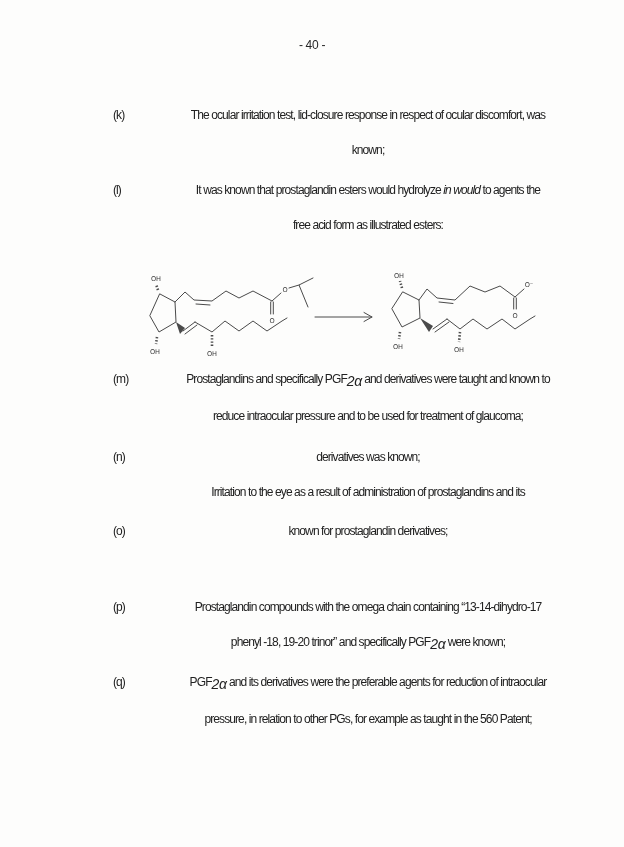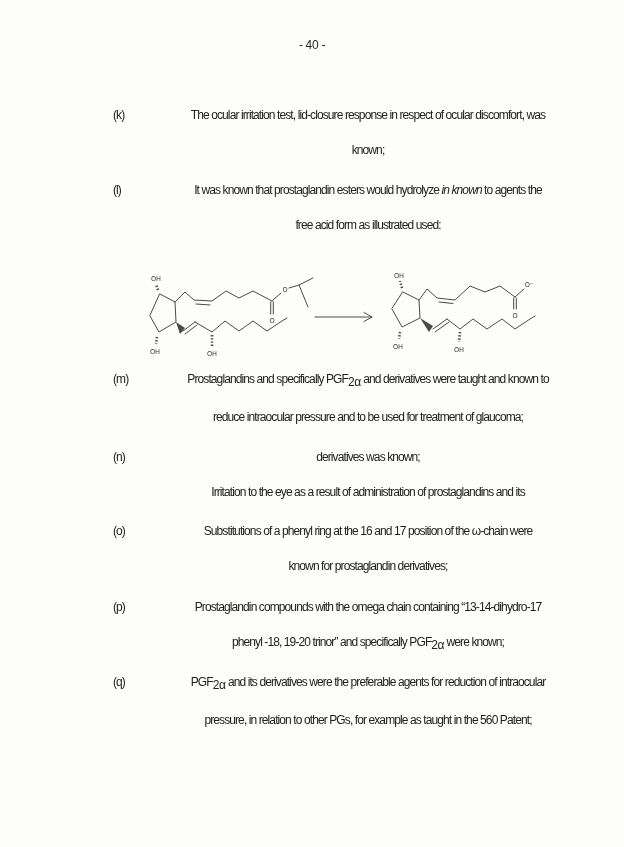--- a/index.html
+++ b/index.html
@@ -20,21 +20,21 @@
   .para {
     position:absolute; left:113px; right:40px;
     font-size:12px; letter-spacing:-0.9px; color:#212121;
   }
   .para .plabel {
     position:absolute; left:0; top:0; line-height:35px;
   }
   .para .lines { margin-left:39px;text-align:center; }
   .line { line-height:35px; white-space:nowrap; }
   .line em { font-style:italic; }
-  .line sub { font-size:12px; letter-spacing:-0.4px; }
+  .line sub { font-size:14px; letter-spacing:-0.4px;font-style:italic; }
   .para-k { top:98px; }
   .para-l { top:173px; }
   .para-m { top:362px; }
   .para-n { top:440px; }
   .para-o { top:514px; }
   .para-p { top:590px; }
   .para-q { top:665px; }
   .figure { position:absolute; top:14px; left:0; width:624px; height:847px; pointer-events:none; }
   .mol-left  { position:absolute; left:138px; top:247px; }
   .mol-right { position:absolute; left:383px; top:247px; }
@@ -55,22 +55,22 @@
     <span class="plabel">(k)</span>
     <div class="lines">
       <div class="line">The ocular irritation test, lid-closure response in respect of ocular discomfort, was</div>
       <div class="line">known;</div>
     </div>
   </div>
 
   <div class="para para-l">
     <span class="plabel">(l)</span>
     <div class="lines">
-      <div class="line"><span>It was known that prostaglandin esters would hydrolyze </span><em>in known</em><span> to agents the</span></div>
-      <div class="line">free acid form as illustrated used:</div>
+      <div class="line"><span>It was known that prostaglandin esters would hydrolyze </span><em>in would</em><span> to agents the</span></div>
+      <div class="line">free acid form as illustrated esters:</div>
     </div>
   </div>
 
   <div class="figure">
 
     <svg class="mol-left" width="230" height="105" viewBox="0 0 230 105">
       <g class="mol-stroke">
         <path d="M22,33 L37,41 L38,61 L21,71 L12,55 Z"></path>
         <path d="M37,41 L47,31 L56,39 L74,40 L88,30 L101,37 L115,30 L134,40"></path>
         <line x1="58" y1="43" x2="72" y2="44"></line>
@@ -137,21 +137,20 @@
     <span class="plabel">(n)</span>
     <div class="lines">
       <div class="line">derivatives was known;</div>
       <div class="line">Irritation to the eye as a result of administration of prostaglandins and its</div>
     </div>
   </div>
 
   <div class="para para-o">
     <span class="plabel">(o)</span>
     <div class="lines">
-      <div class="line">Substitutions of a phenyl ring at the 16 and 17 position of the ω-chain were</div>
       <div class="line">known for prostaglandin derivatives;</div>
     </div>
   </div>
 
   <div class="para para-p">
     <span class="plabel">(p)</span>
     <div class="lines">
       <div class="line">Prostaglandin compounds with the omega chain containing “13-14-dihydro-17</div>
       <div class="line"><span>phenyl -18, 19-20 trinor” and specifically PGF</span><sub>2α</sub><span> were known;</span></div>
     </div>

